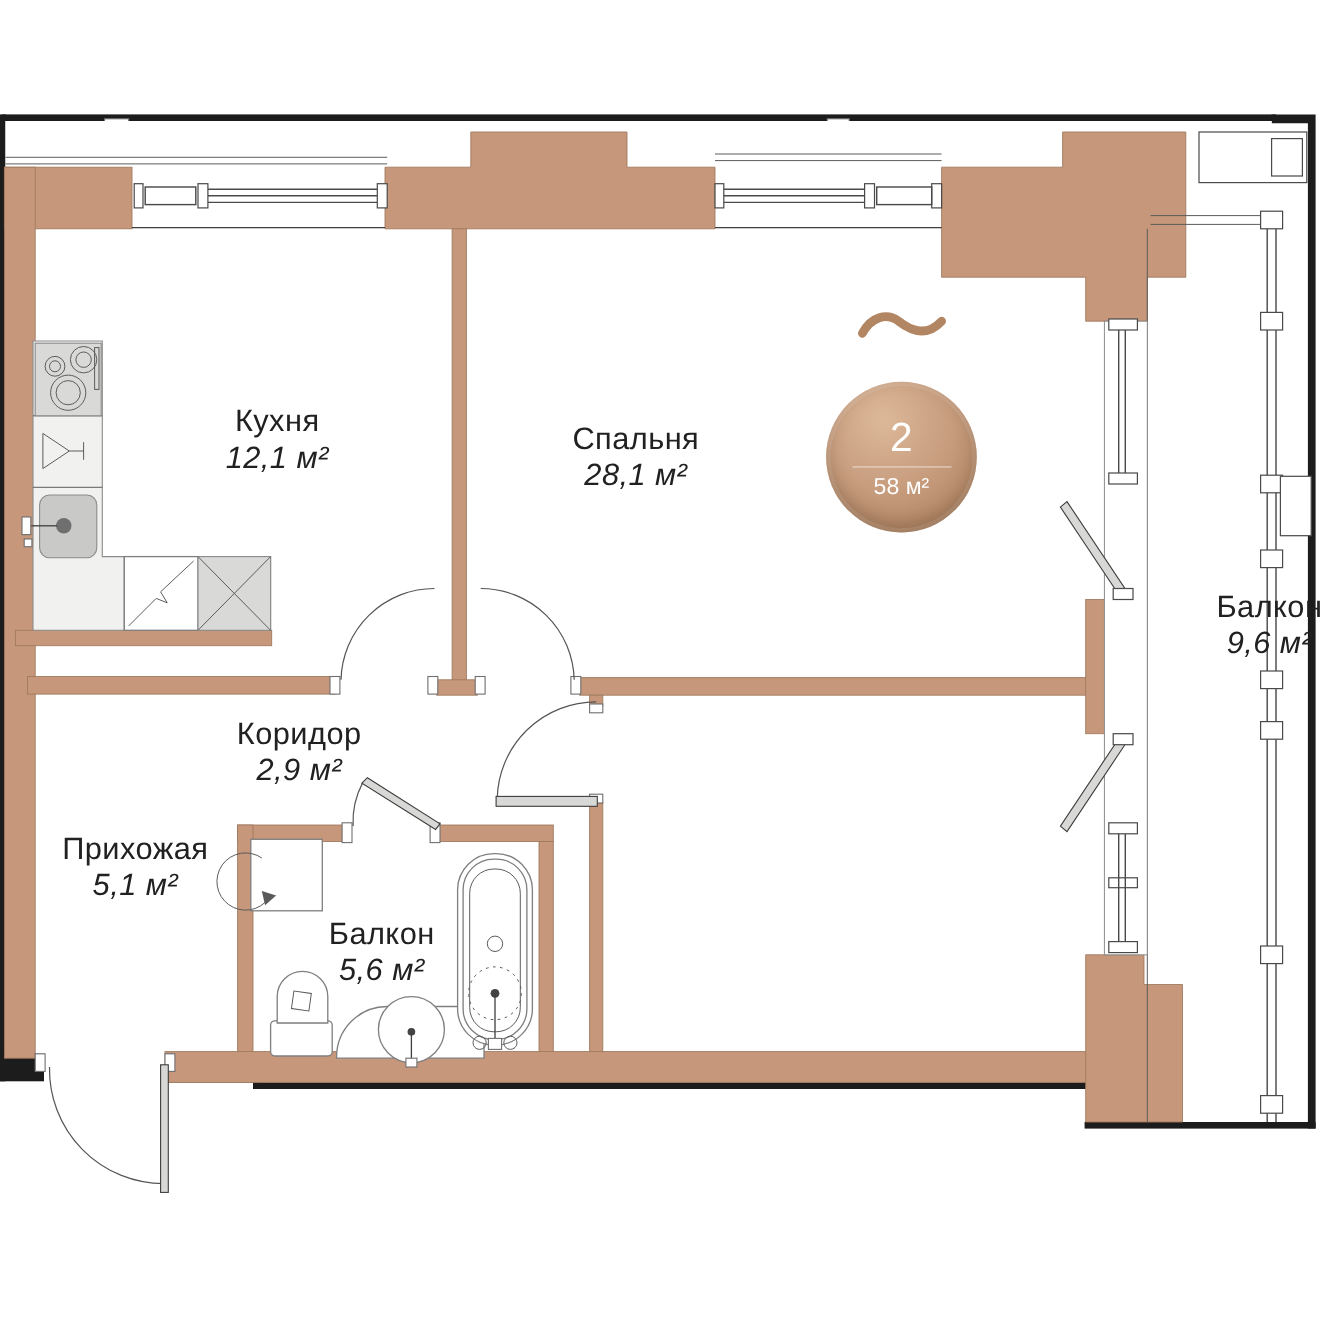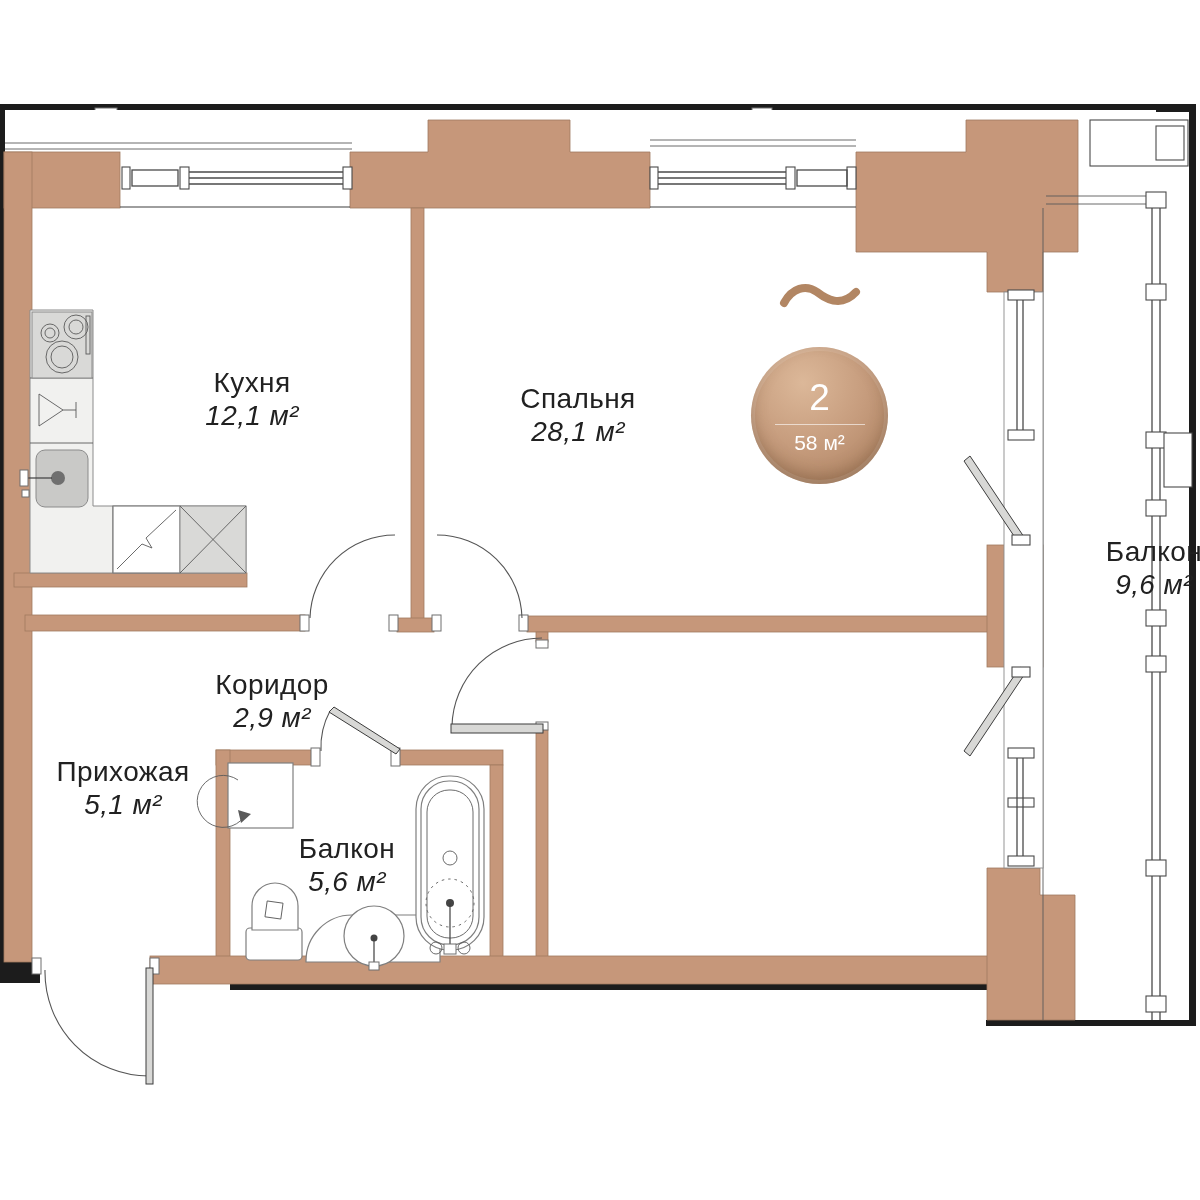--- a/index.html
+++ b/index.html
@@ -258,21 +258,21 @@
     <div class="room-area">12,1 м²</div>
   </div>
   <div class="room-label" style="left:578px;top:382px;">
     <div class="room-name">Спальня</div>
     <div class="room-area">28,1 м²</div>
   </div>
   <div class="room-label" style="left:1138px;top:535px;margin-left:16px;">
     <div class="room-name">Балкон</div>
     <div class="room-area">9,6 м²</div>
   </div>
-  <div class="room-label" style="left:272px;top:668px;">
+  <div class="room-label" style="left:272px;top:650px;">
     <div class="room-name">Коридор</div>
     <div class="room-area">2,9 м²</div>
   </div>
   <div class="room-label" style="left:123px;top:755px;">
     <div class="room-name">Прихожая</div>
     <div class="room-area">5,1 м²</div>
   </div>
   <div class="room-label" style="left:347px;top:832px;">
     <div class="room-name">Балкон</div>
     <div class="room-area">5,6 м²</div>

